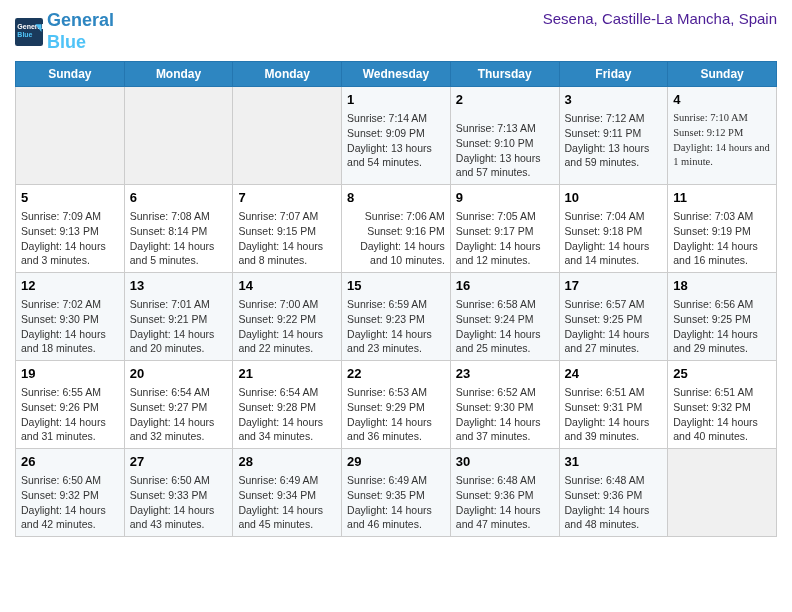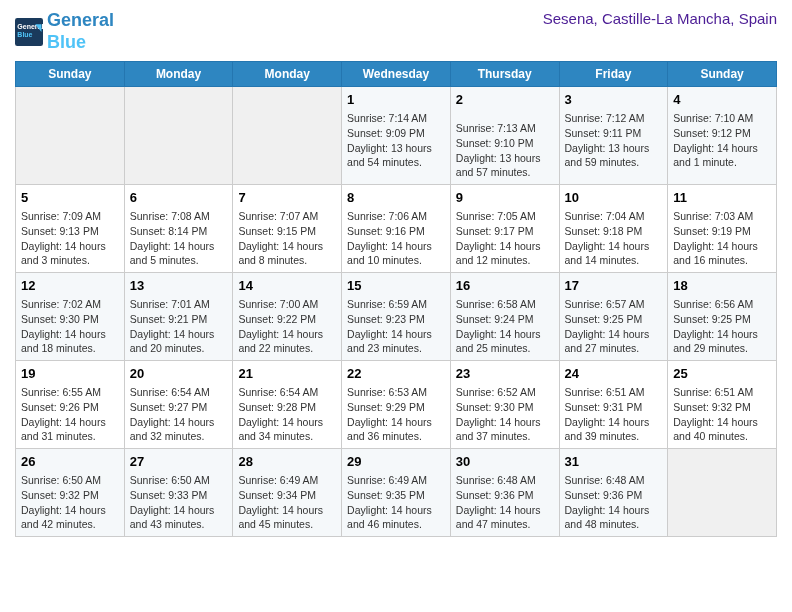--- a/index.html
+++ b/index.html
@@ -75,21 +75,21 @@
 Daylight: 13 hours and 57 minutes.</div>
           </td>
           <td>
             <span class="day-num">3</span>
             <div class="day-info" style="white-space: pre-line;">Sunrise: 7:12 AM
 Sunset: 9:11 PM
 Daylight: 13 hours and 59 minutes.</div>
           </td>
           <td>
             <span class="day-num">4</span>
-            <div class="day-info" style="white-space: pre-line;">Sunrise: 7:10 AM
+            <div class="day-info" style="white-space: pre-line; font-family: Liberation Serif, serif;">Sunrise: 7:10 AM
 Sunset: 9:12 PM
 Daylight: 14 hours and 1 minute.</div>
           </td>
         </tr>
         <tr>
           <td>
             <span class="day-num">5</span>
             <div class="day-info" style="white-space: pre-line;">Sunrise: 7:09 AM
 Sunset: 9:13 PM
 Daylight: 14 hours and 3 minutes.</div>
@@ -101,21 +101,21 @@
 Daylight: 14 hours and 5 minutes.</div>
           </td>
           <td>
             <span class="day-num">7</span>
             <div class="day-info" style="white-space: pre-line;">Sunrise: 7:07 AM
 Sunset: 9:15 PM
 Daylight: 14 hours and 8 minutes.</div>
           </td>
           <td>
             <span class="day-num">8</span>
-            <div class="day-info" style="white-space: pre-line;">Sunrise: 7:06 AM
+            <div class="day-info" style="white-space: pre-line; text-align: right;">Sunrise: 7:06 AM
 Sunset: 9:16 PM
 Daylight: 14 hours and 10 minutes.</div>
           </td>
           <td>
             <span class="day-num">9</span>
             <div class="day-info" style="white-space: pre-line;">Sunrise: 7:05 AM
 Sunset: 9:17 PM
 Daylight: 14 hours and 12 minutes.</div>
           </td>
           <td>

